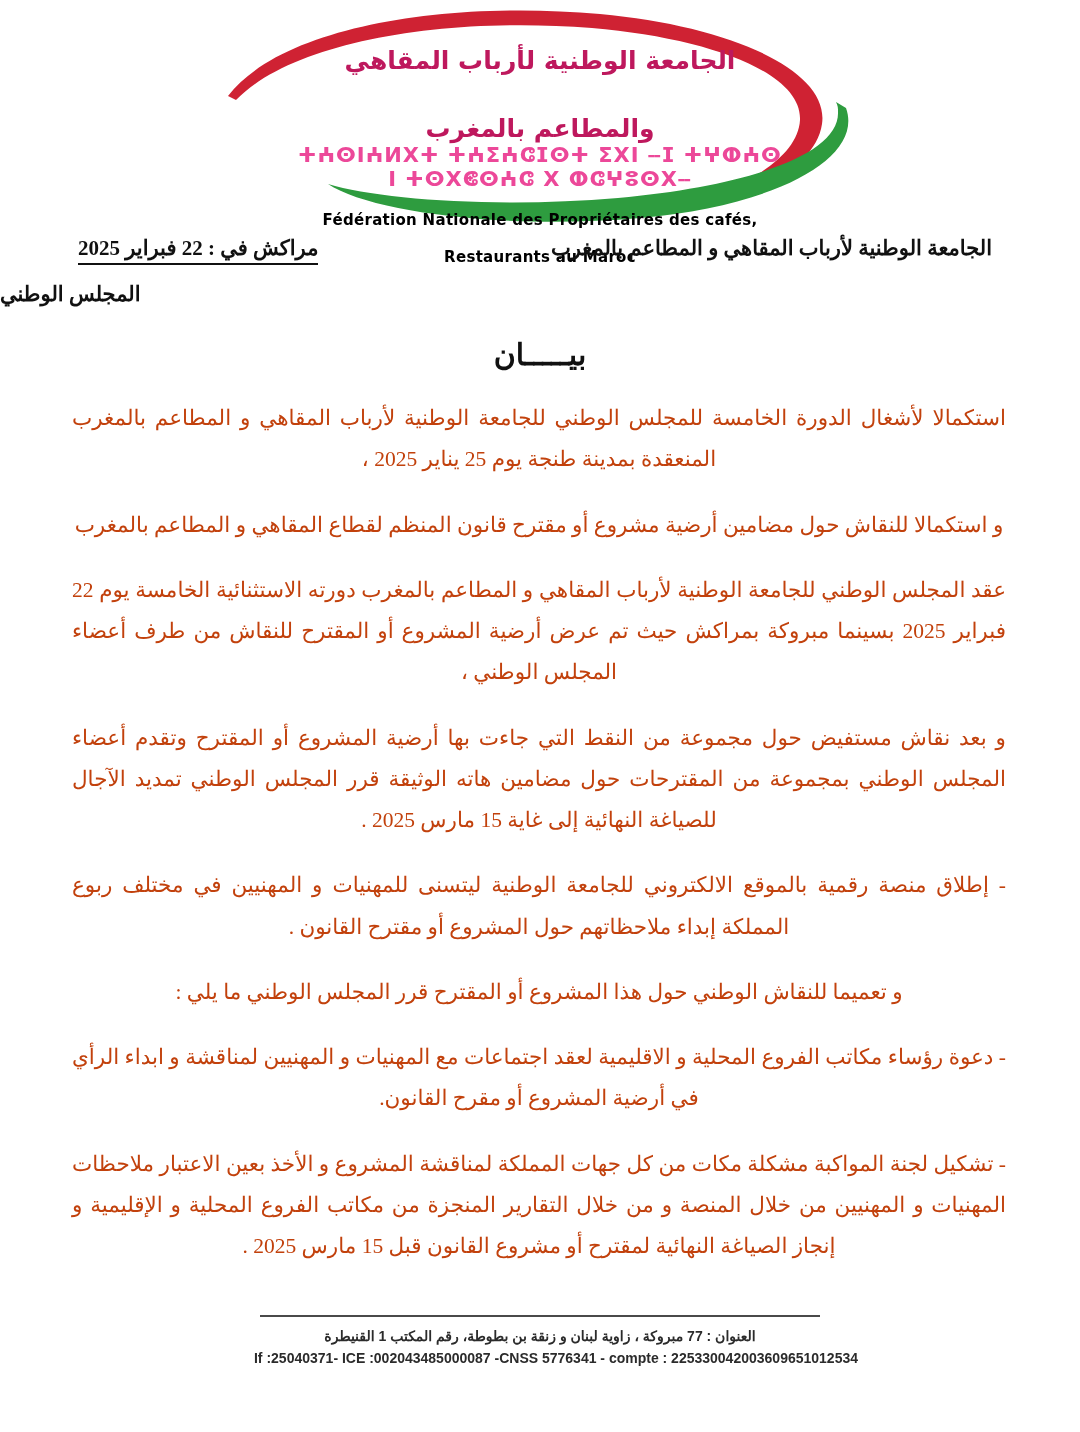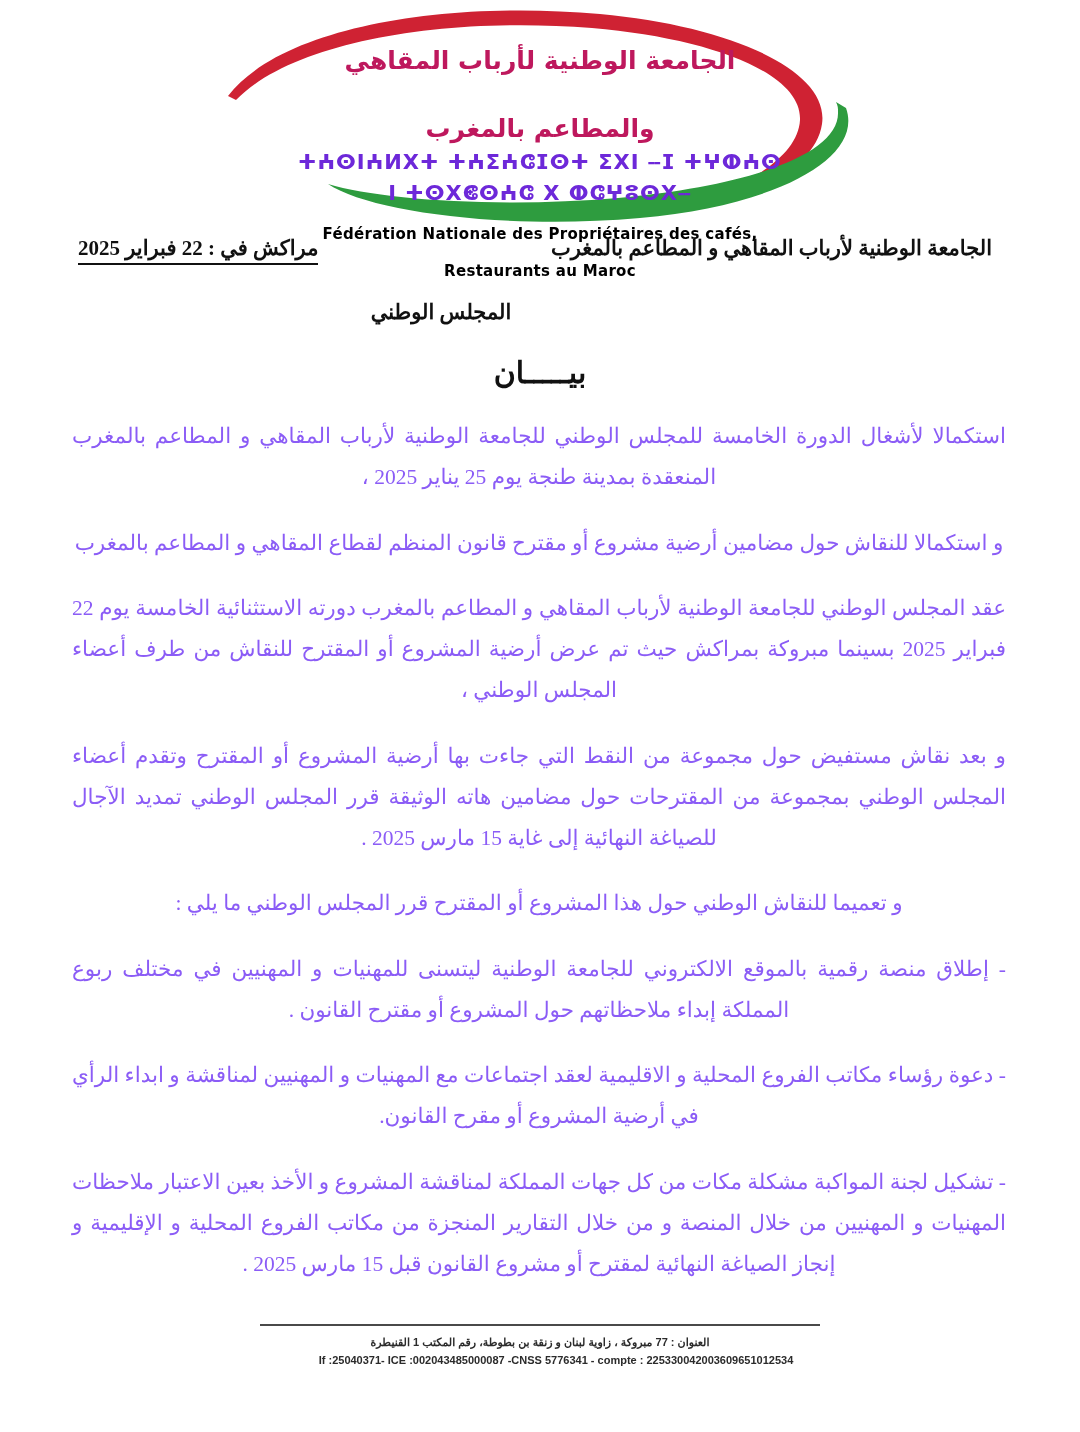--- a/index.html
+++ b/index.html
@@ -63,23 +63,22 @@
     color: #be185d;
     letter-spacing: 0.5px;
     margin-top: 38px;
     direction: rtl;
   }
   .logo-tif {
     font-family: "DejaVu Sans", sans-serif;
     font-weight: bold;
     font-size: 21px;
     line-height: 1.16;
-    color: #6d28d9;
+    color: #ec4899;
     direction: ltr;
-    margin-top: 7px;
     letter-spacing: 1px;
   }
   .logo-fr {
     font-family: "DejaVu Sans", sans-serif;
     font-weight: bold;
     font-size: 15px;
     line-height: 1.2;
     color: #000;
     direction: ltr;
     margin-top: 19px;
@@ -111,27 +110,26 @@
     font-weight: bold;
     font-size: 21px;
     direction: rtl;
     white-space: nowrap;
     border-bottom: 2.5px solid #111;
     padding-bottom: 2px;
   }
   .council-line {
     position: relative;
     width: 1080px;
-    text-align: center;
+    text-align: left;
     padding-right: 198px;
     box-sizing: border-box;
     font-family: "Liberation Serif", serif;
     font-weight: bold;
     font-size: 21px;
-    margin-top: 18px;
     direction: rtl;
   }
 
   
   .doc-title {
     width: 1080px;
     text-align: center;
     font-family: "Liberation Serif", serif;
     font-weight: bold;
     font-size: 30px;
@@ -148,21 +146,21 @@
     margin-top: 26px;
     direction: rtl;
   }
   .para {
     font-family: "Liberation Serif", serif;
     font-size: 21.5px;
     line-height: 1.92;
     text-align: justify;
     text-align-last: center;
     margin: 0 0 24px 0;
-    color: #8b5cf6;
+    color: #c2410c;
     direction: rtl;
   }
   .para.single {
     text-align: center;
   }
   .para.bullet {
     text-align: justify;
     text-align-last: center;
   }
 
@@ -177,21 +175,21 @@
   }
   .footer-rule {
     width: 560px;
     height: 0;
     border-top: 2.5px solid #4a4a4a;
     margin: 0 auto 8px auto;
   }
   .f-line {
     font-family: "Liberation Sans", sans-serif;
     font-weight: bold;
-    font-size: 11px;
+    font-size: 14px;
     line-height: 1.62;
     color: #2b2b2b;
     direction: rtl;
     white-space: nowrap;
   }
   .f-line.ltr {
     direction: ltr;
     padding-left: 32px;
   }
   .f-mail {
@@ -233,22 +231,22 @@
 
   <div class="council-line">المجلس الوطني</div>
 
   <div class="doc-title">بيـــــان</div>
 
   <div class="body-wrap">
     <p class="para">استكمالا لأشغال الدورة الخامسة للمجلس الوطني للجامعة الوطنية لأرباب المقاهي و المطاعم بالمغرب المنعقدة بمدينة طنجة يوم 25 يناير 2025 ،</p>
     <p class="para single">و استكمالا للنقاش حول مضامين أرضية مشروع أو مقترح قانون المنظم لقطاع المقاهي و المطاعم بالمغرب</p>
     <p class="para">عقد المجلس الوطني للجامعة الوطنية لأرباب المقاهي و المطاعم بالمغرب دورته الاستثنائية الخامسة يوم 22 فبراير 2025 بسينما مبروكة بمراكش حيث تم عرض أرضية المشروع أو المقترح للنقاش من طرف أعضاء المجلس الوطني ،</p>
     <p class="para">و بعد نقاش مستفيض  حول مجموعة من النقط التي جاءت بها أرضية المشروع أو المقترح وتقدم أعضاء المجلس الوطني بمجموعة من المقترحات حول مضامين هاته الوثيقة  قرر المجلس الوطني تمديد الآجال للصياغة النهائية إلى غاية 15 مارس 2025 .</p>
+    <p class="para bullet">- إطلاق منصة رقمية بالموقع الالكتروني للجامعة الوطنية ليتسنى للمهنيات و  المهنيين في مختلف ربوع المملكة إبداء ملاحظاتهم حول المشروع أو مقترح القانون  .</p>
     <p class="para single">و تعميما للنقاش الوطني  حول هذا المشروع أو المقترح  قرر المجلس الوطني ما يلي :</p>
-    <p class="para bullet">- إطلاق منصة رقمية بالموقع الالكتروني للجامعة الوطنية ليتسنى للمهنيات و  المهنيين في مختلف ربوع المملكة إبداء ملاحظاتهم حول المشروع أو مقترح القانون  .</p>
     <p class="para bullet">- دعوة رؤساء مكاتب الفروع المحلية و الاقليمية لعقد اجتماعات مع  المهنيات و المهنيين لمناقشة و ابداء الرأي في أرضية المشروع أو مقرح القانون.</p>
     <p class="para bullet">- تشكيل لجنة المواكبة مشكلة مكات من كل جهات المملكة  لمناقشة المشروع و الأخذ بعين الاعتبار ملاحظات المهنيات  و المهنيين من خلال المنصة  و من خلال التقارير المنجزة من مكاتب الفروع  المحلية و الإقليمية و إنجاز الصياغة  النهائية لمقترح أو مشروع القانون  قبل 15 مارس 2025 .</p>
   </div>
 
   <div class="footer">
     <div class="footer-rule"></div>
 
     <div class="f-line">العنوان : 77 مبروكة ، زاوية لبنان و زنقة بن بطوطة، رقم المكتب 1 القنيطرة</div>
 
 

